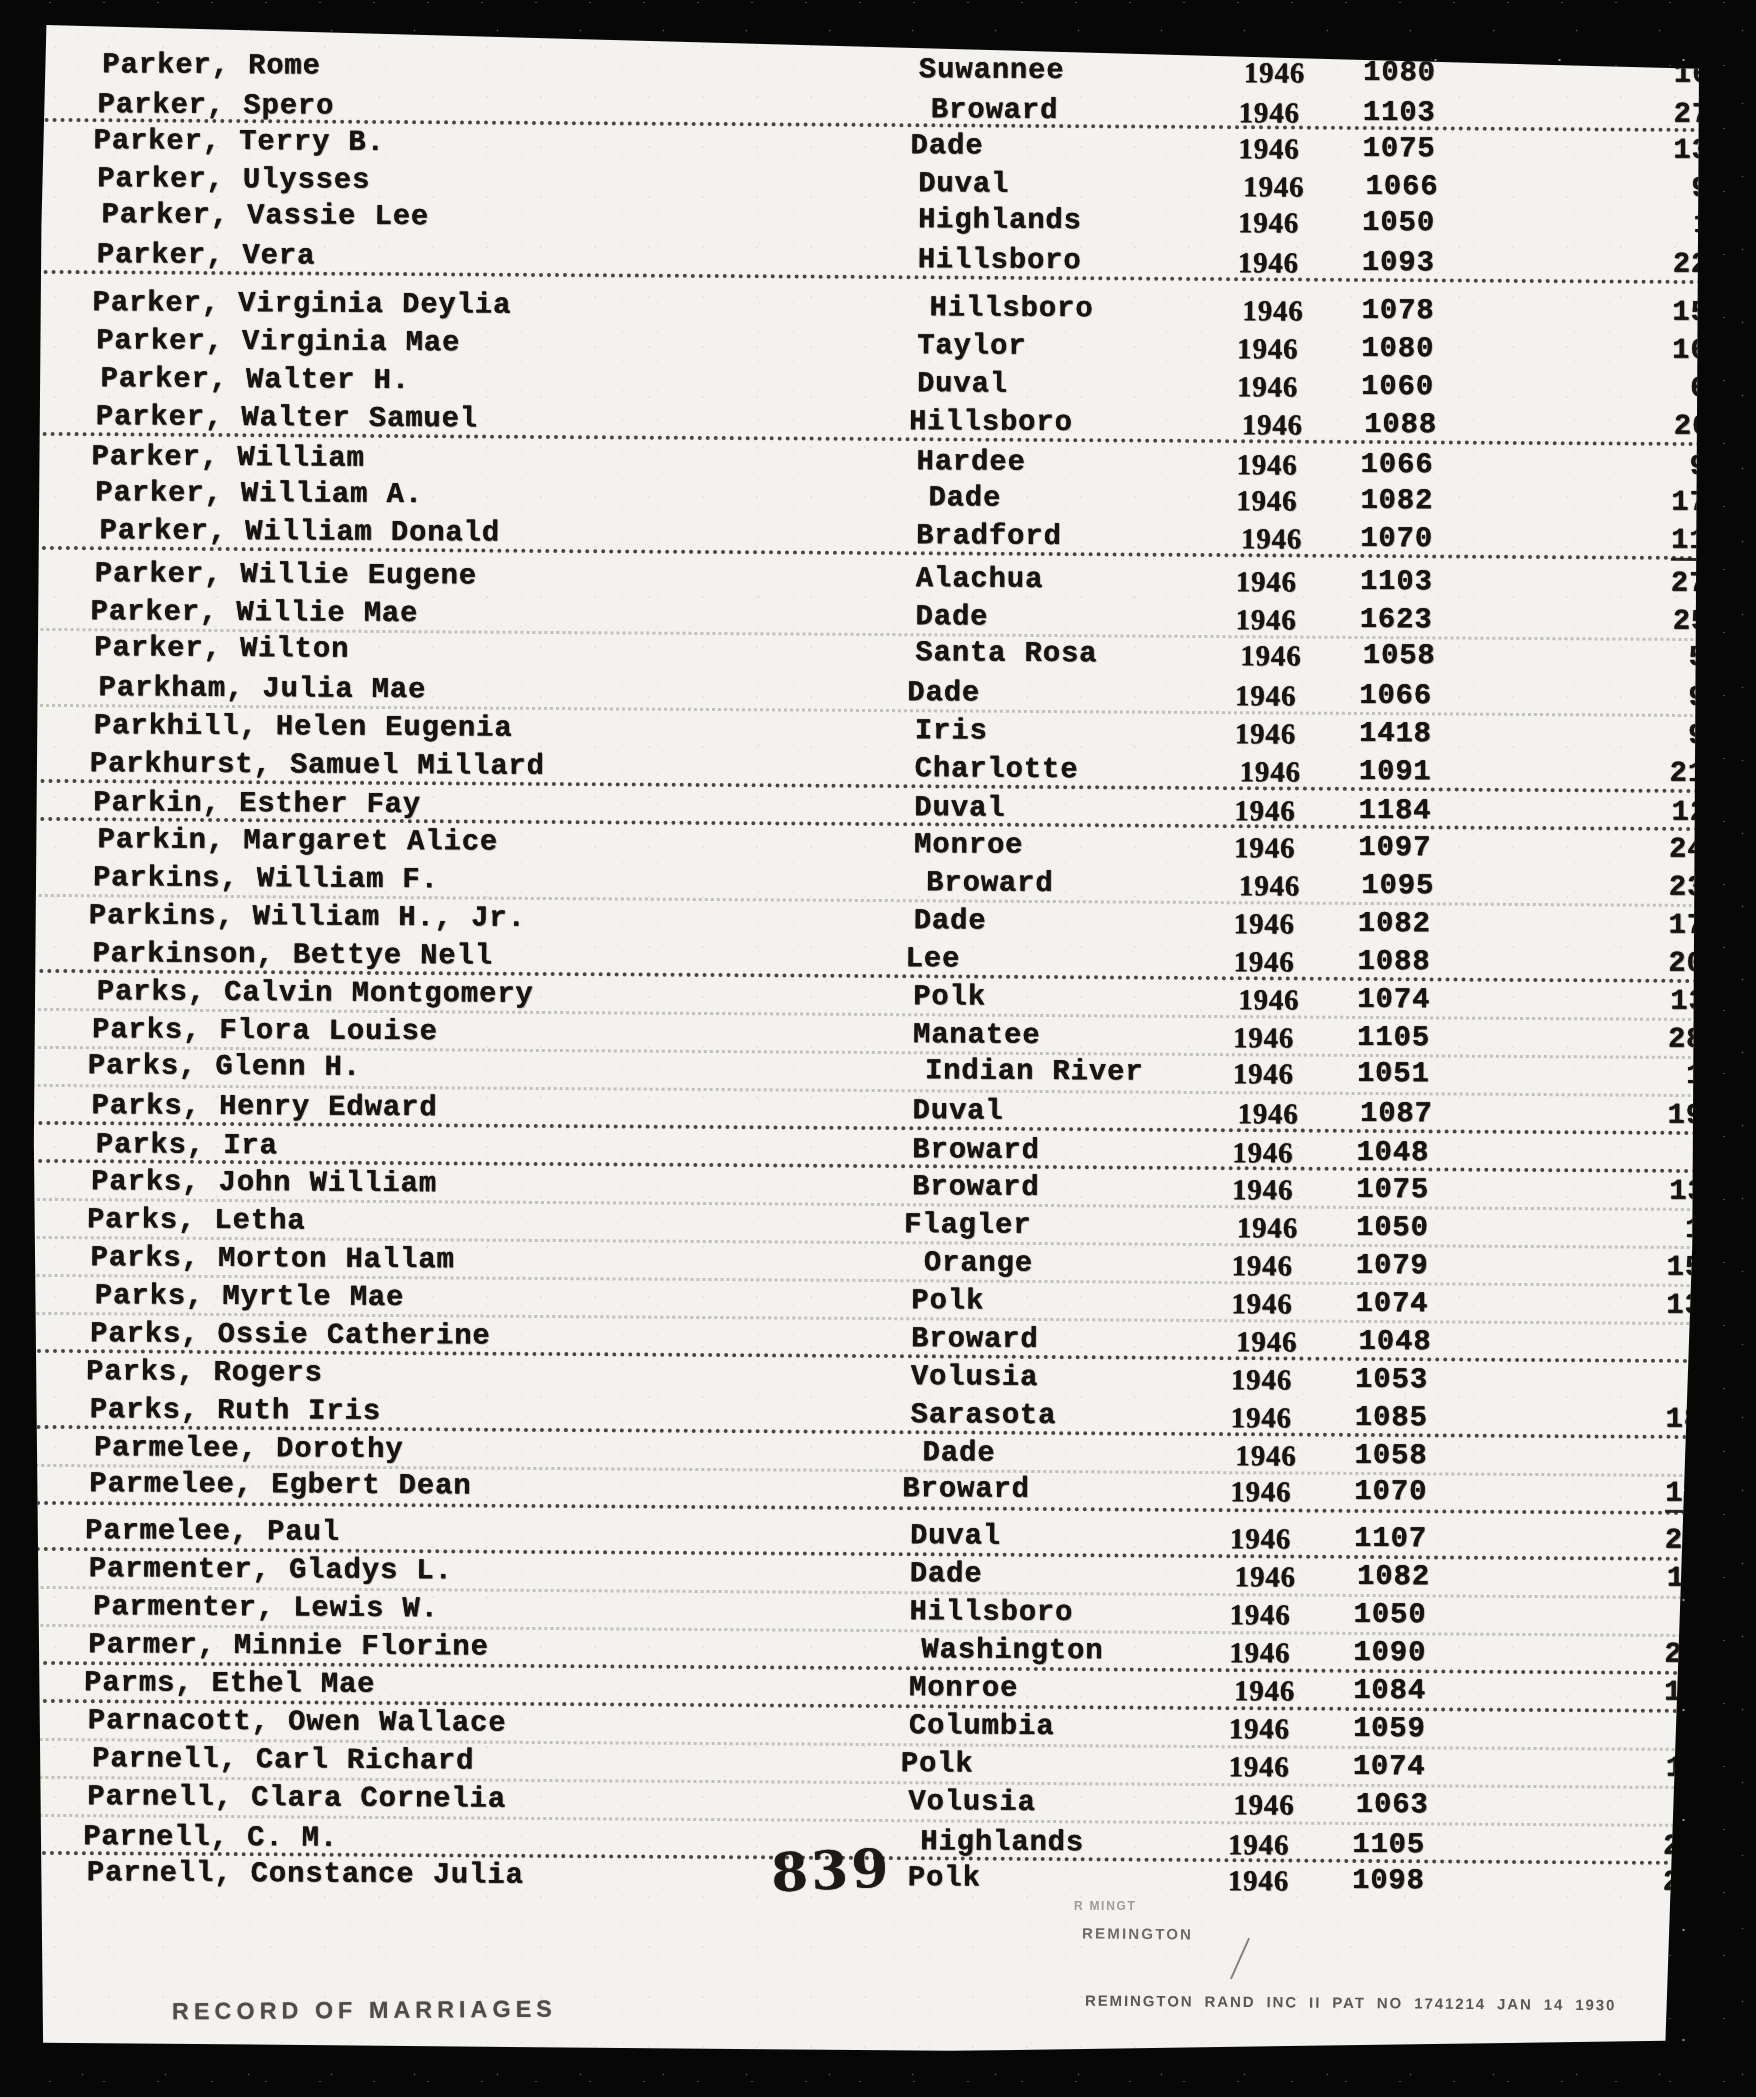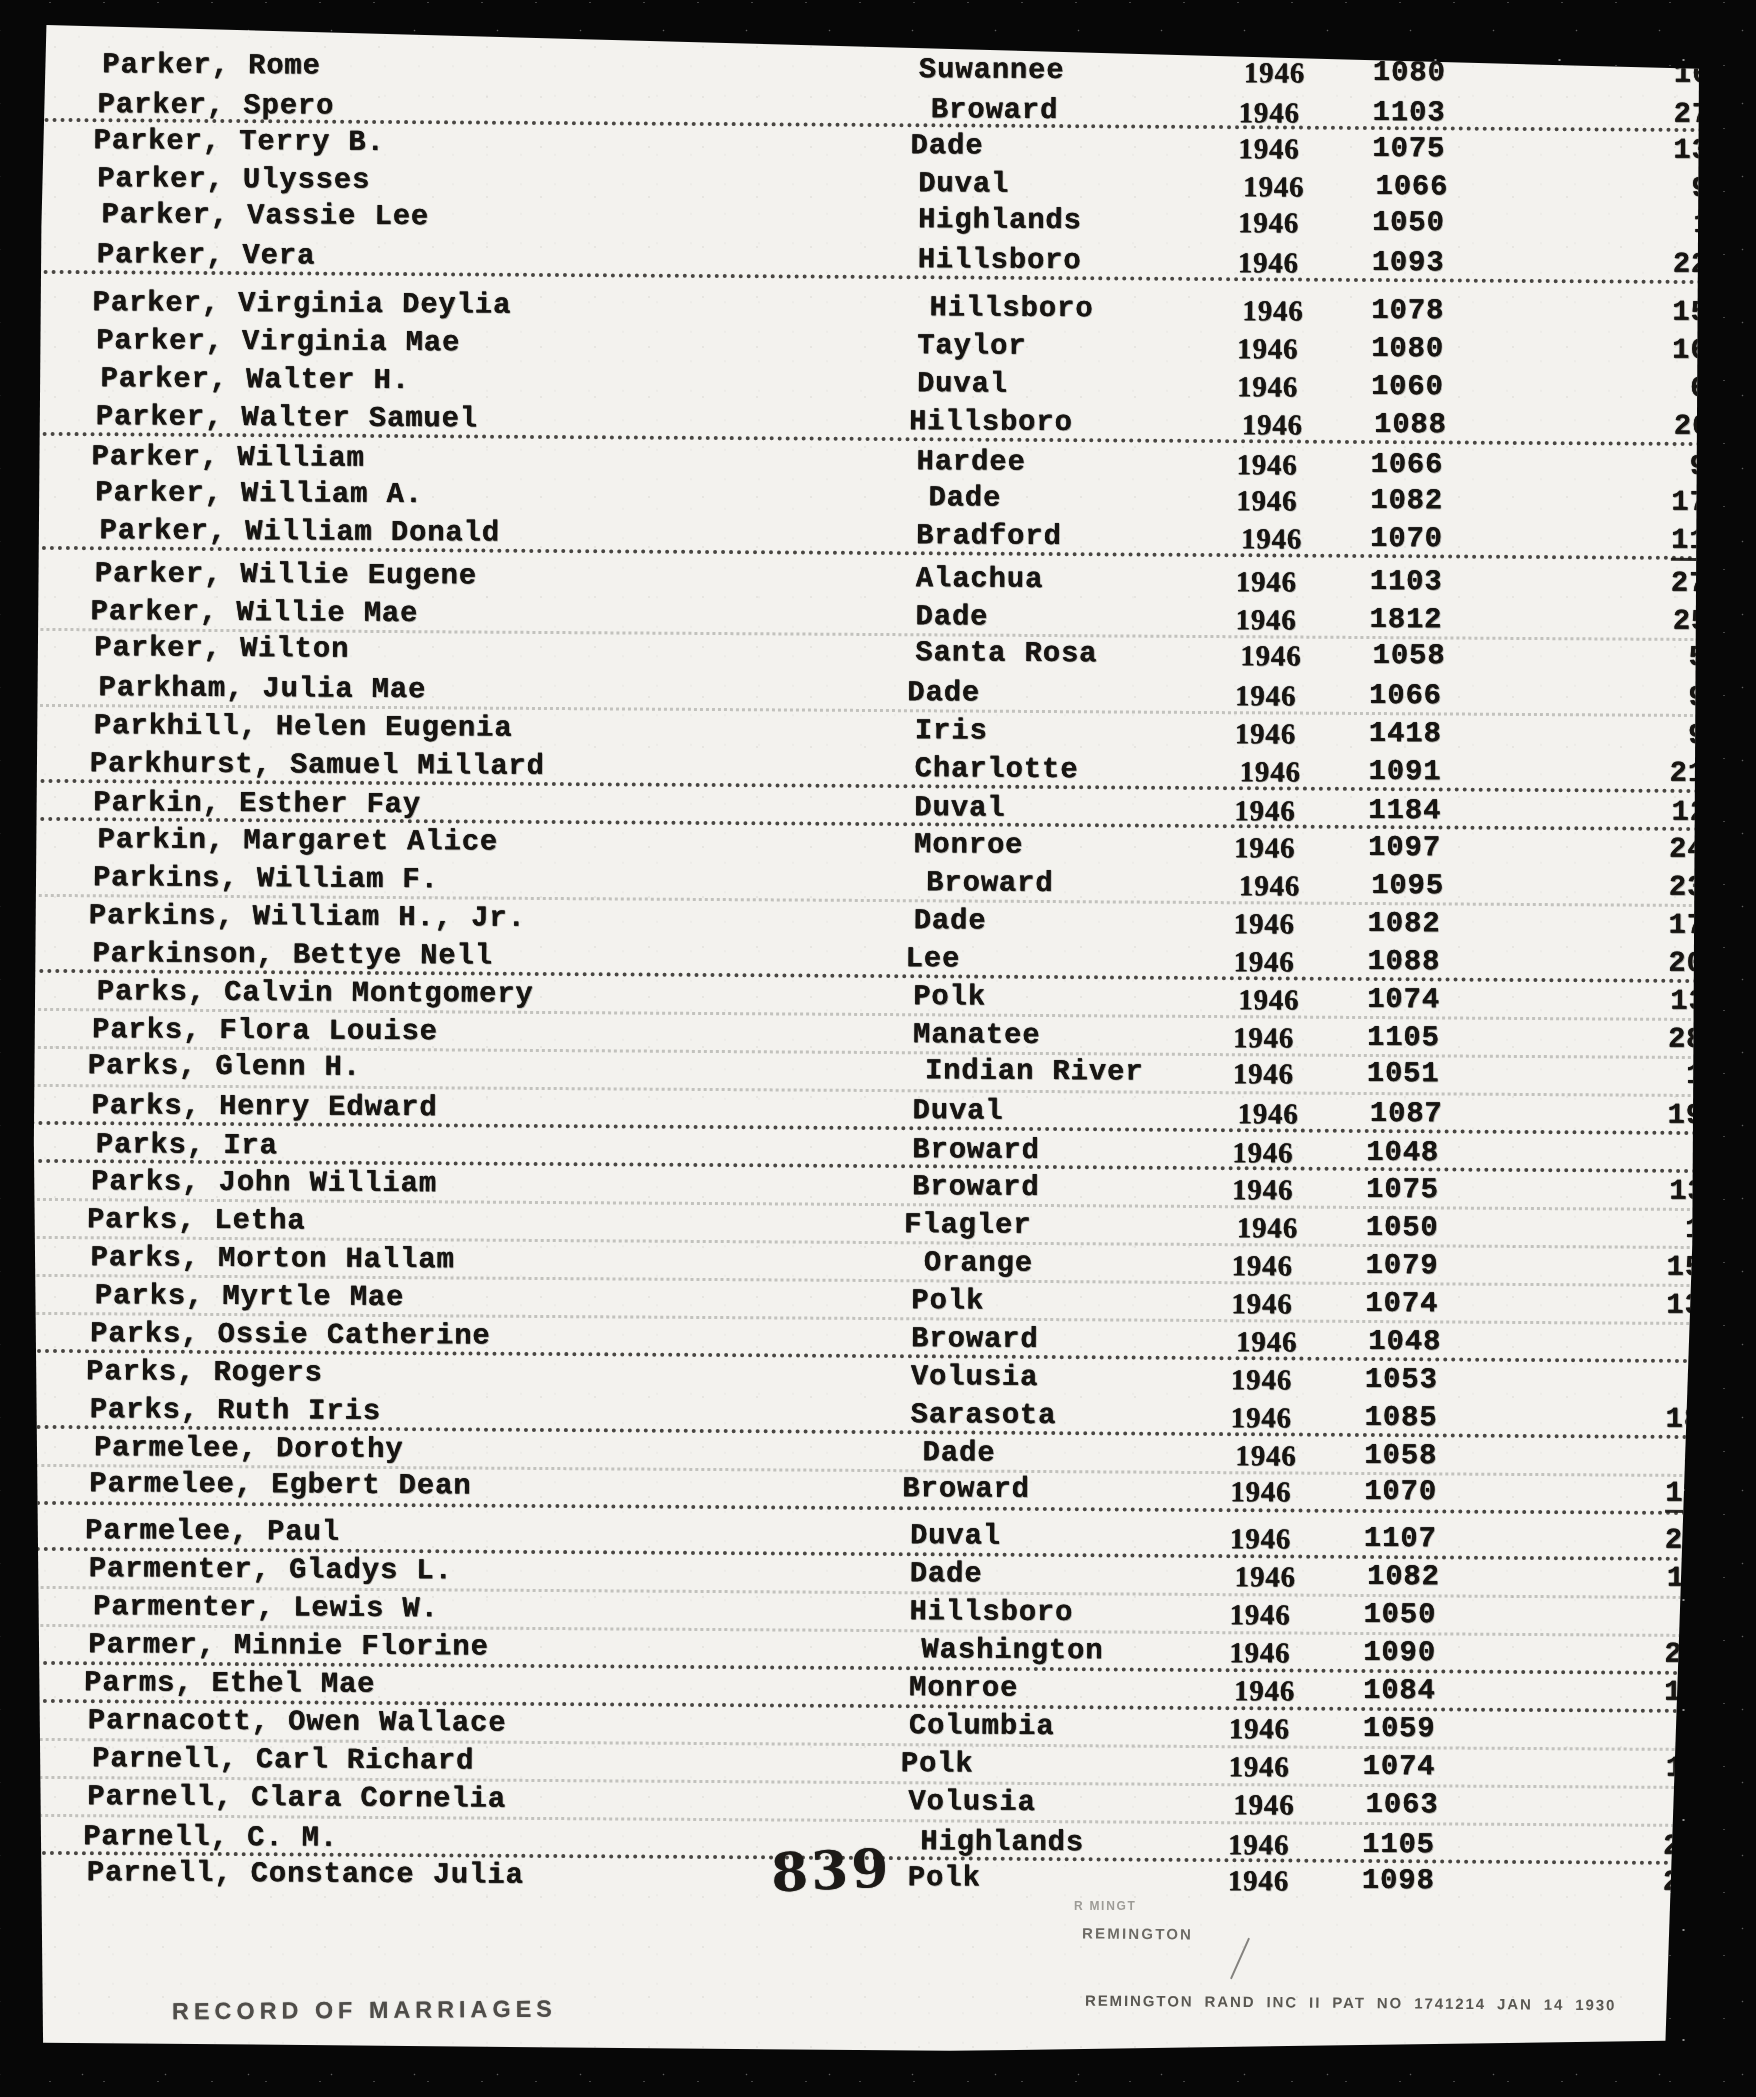--- a/index.html
+++ b/index.html
@@ -30,21 +30,21 @@
   .row{position:relative;height:38px;}
   .cell{
     position:absolute;top:0;white-space:nowrap;
     font-weight:700;font-size:29px;line-height:36px;letter-spacing:0.8px;
     color:#171512;
     text-shadow:0 0 0.9px rgba(12,10,8,.95), 0.8px 0.8px 0 rgba(40,36,30,.30);
   }
   .c-name{left:39px;}
   .c-county{left:860px;}
   .c-year{left:1180px;font-family:Liberation Serif, serif;}
-  .c-vol{left:1314px;width:117px;text-align:left;}
+  .c-vol{left:1260px;width:117px;text-align:right;}
   .c-cert{left:1503px;width:203px;text-align:right;}
   .c-cert .uln{border-bottom:3.3px solid rgba(23,21,18,.9);padding-bottom:0.6px;}
   
   .row:nth-child(4n+1) .c-name{margin-left:4.5px;}
   .row:nth-child(4n+3) .c-name{margin-left:-3.9px;}
   .row:nth-child(5n+2) .c-county{margin-left:12.2px;}
   .row:nth-child(7n+3) .c-county{margin-left:-7.8px;}
   .row:nth-child(3n+1) .c-year{margin-left:5px;}
   .row:nth-child(6n+4) .c-vol{margin-left:3.3px;}
   .row:nth-child(5n) .c-cert{margin-left:2.2px;}
@@ -183,21 +183,21 @@
         <span class="cell c-name">Parker, Willie Eugene</span>
         <span class="cell c-county">Alachua</span>
         <span class="cell c-year">1946</span>
         <span class="cell c-vol">1103</span>
         <span class="cell c-cert">27550</span>
       </div>
       <div class="row div-faint">
         <span class="cell c-name">Parker, Willie Mae</span>
         <span class="cell c-county">Dade</span>
         <span class="cell c-year">1946</span>
-        <span class="cell c-vol">1812</span>
+        <span class="cell c-vol">1623</span>
         <span class="cell c-cert">25945</span>
       </div>
       <div class="row">
         <span class="cell c-name">Parker, Wilton</span>
         <span class="cell c-county">Santa Rosa</span>
         <span class="cell c-year">1946</span>
         <span class="cell c-vol">1058</span>
         <span class="cell c-cert">5040</span>
       </div>
       <div class="row div-faint">

